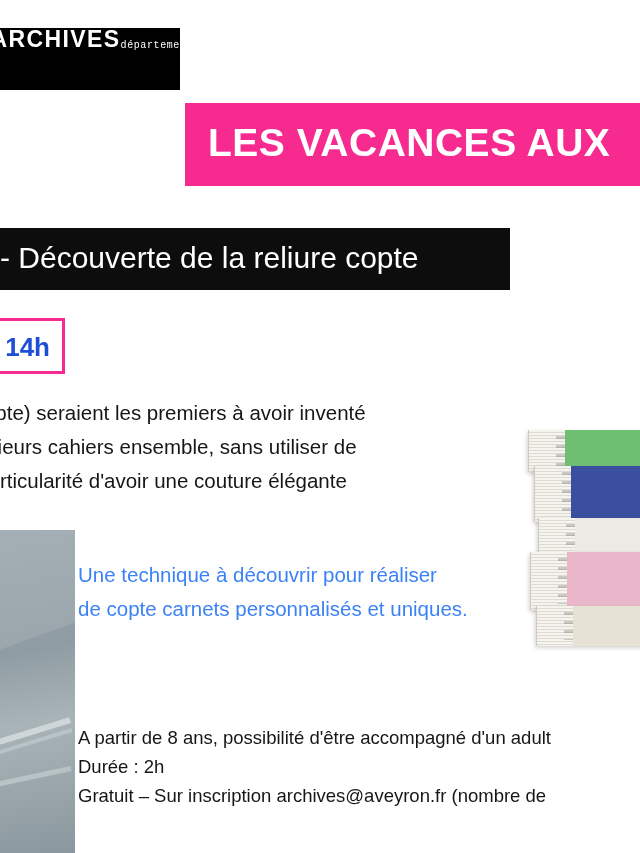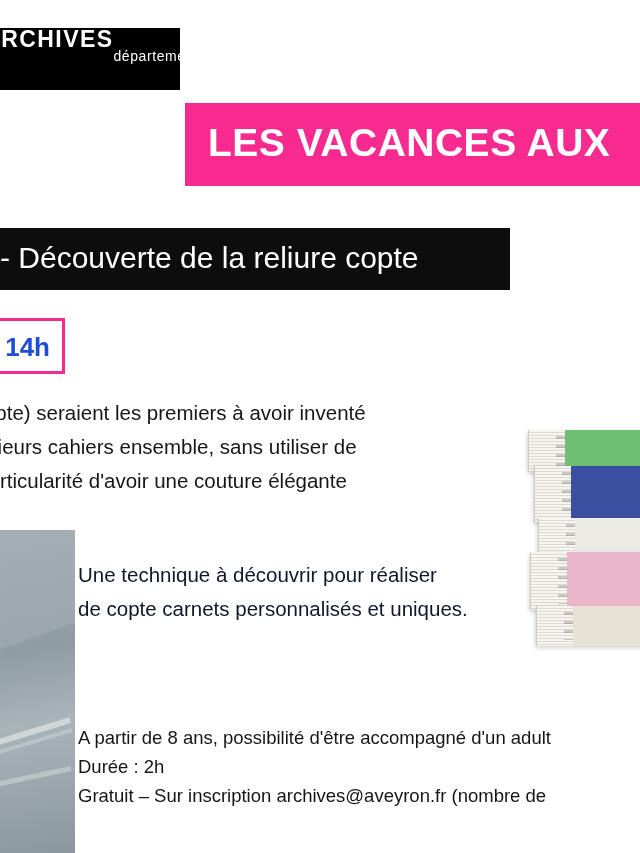--- a/index.html
+++ b/index.html
@@ -30,24 +30,25 @@
     padding-left: 30px;
     box-sizing: border-box;
   }
   .logo-title {
     font-size: 23px;
     font-weight: bold;
     letter-spacing: 1.4px;
     line-height: 1;
   }
   .logo-sub {
-    font-size: 14px;
+    font-size: 10px;
     letter-spacing: 0.6px;
-    margin-top: 20px;
+    margin-top: 12px;
     font-weight: normal;
+    font-family: Liberation Mono, monospace;
   }
 
   
   .title-banner {
     position: absolute;
     left: 185px;
     top: 103px;
     width: 475px;
     height: 83px;
     background: #f72b8f;
@@ -154,21 +155,21 @@
     background: rgba(255,255,255,0.10);
     transform: rotate(-20deg);
   }
 
   
   .para-tech {
     position: absolute;
     left: 78px;
     top: 558px;
     width: 520px;
-    color: #0f172a;
+    color: #3b82f6;
     font-size: 20.5px;
     line-height: 34px;
     white-space: nowrap;
   }
 
   
   .para-info {
     position: absolute;
     left: 78px;
     top: 723px;

